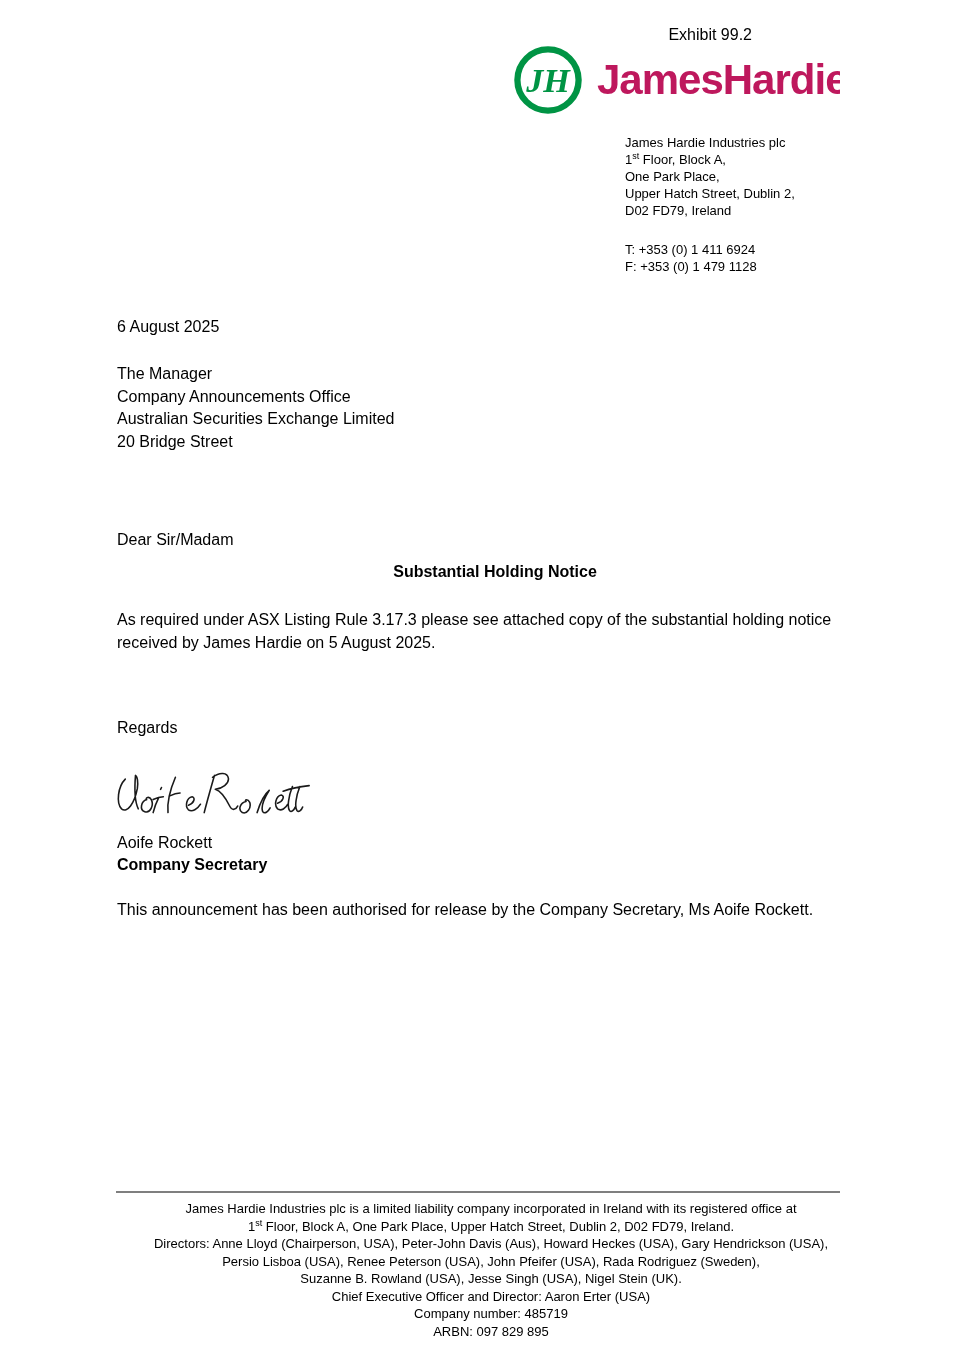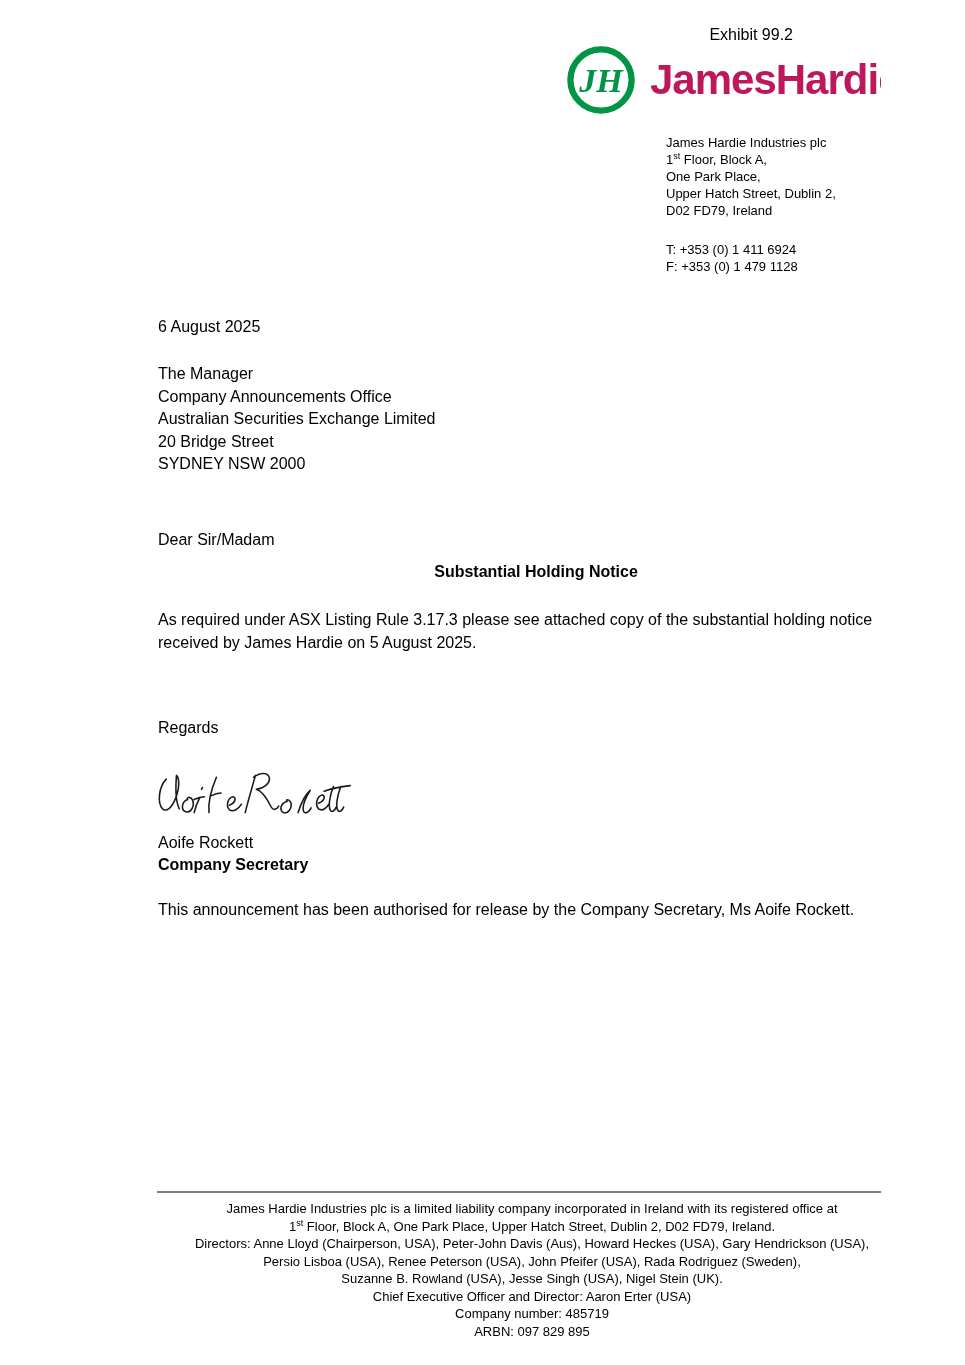--- a/index.html
+++ b/index.html
@@ -5,34 +5,33 @@
   * { margin: 0; padding: 0; box-sizing: border-box; }
   html, body { background: #ffffff; }
   .page {
     position: relative;
     width: 840px;
     height: 1365px;
     background: #ffffff;
     font-family: "Liberation Sans", sans-serif;
     color: #000000;
     overflow: hidden;
-    margin-left: 41px;
   }
 
   .exhibit {
     position: absolute;
     top: 26px;
     right: 88px;
     font-size: 16px;
   }
 
   .logo-row {
     position: absolute;
     top: 44px;
-    left: 524px;
+    left: 512px;
     display: flex;
     align-items: center;
     gap: 13px;
   }
   .logo-mark { display: block; }
   .wordmark {
     font-size: 42px;
     font-weight: 700;
     letter-spacing: -1px;
     color: #be185d;
@@ -173,21 +172,20 @@
     <div>F: +353 (0) 1 479 1128</div>
   </div>
 
   <div class="date-line">6 August 2025</div>
 
   <div class="recipient">
     <div>The Manager</div>
     <div>Company Announcements Office</div>
     <div>Australian Securities Exchange Limited</div>
     <div>20 Bridge Street</div>
-    <div>SYDNEY NSW 2000</div>
   </div>
 
   <div class="salutation">Dear Sir/Madam</div>
 
   <div class="subject">Substantial Holding Notice</div>
 
   <p class="body-par">As required under ASX Listing Rule 3.17.3 please see attached copy of the substantial holding notice received by James Hardie on 5 August 2025.</p>
 
   <div class="closing">Regards</div>
 

